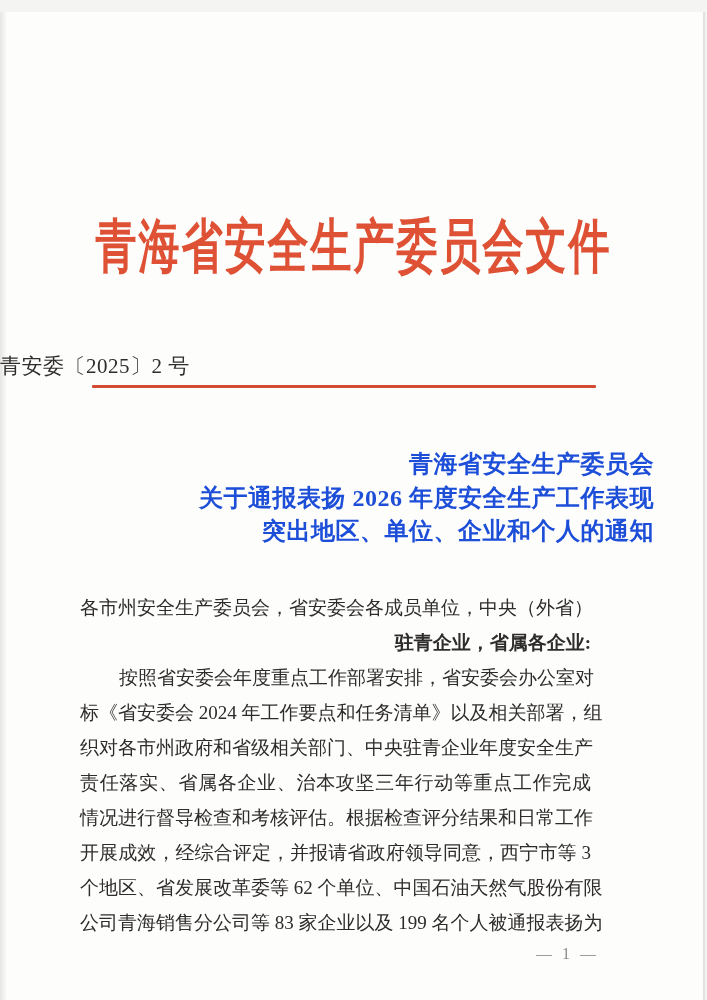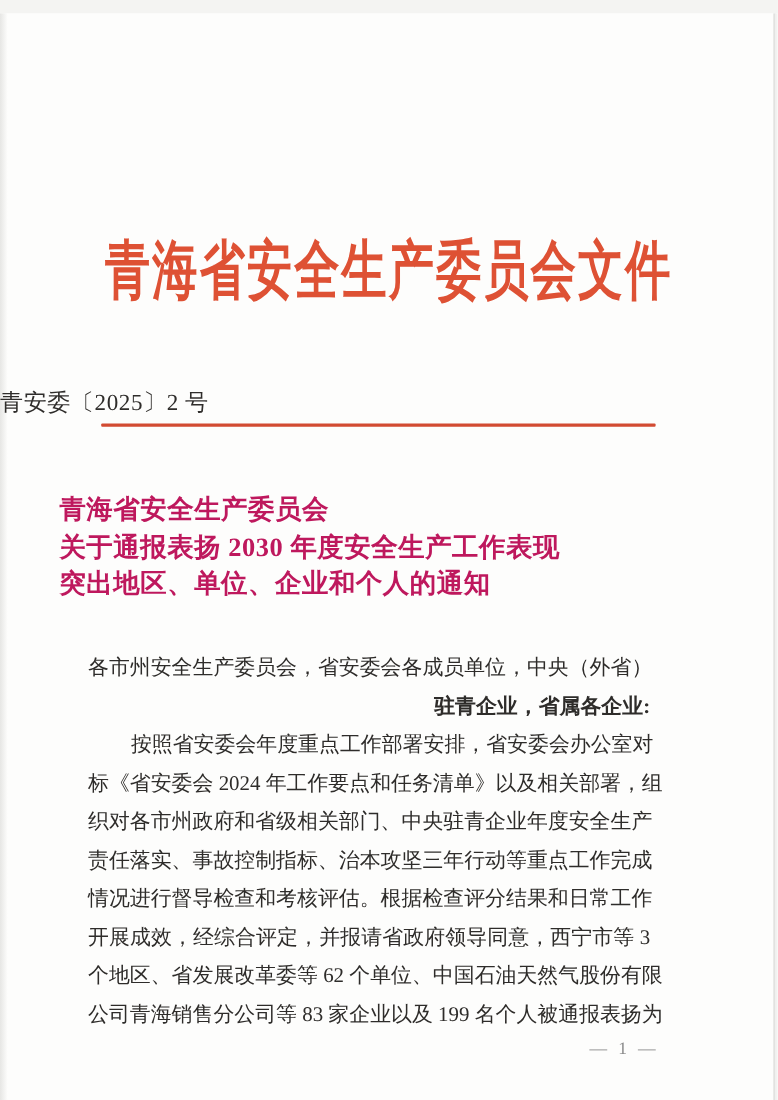--- a/index.html
+++ b/index.html
@@ -68,24 +68,24 @@
     height: 3px;
     background: #d24b32;
     border-radius: 1px;
   }
 
   .doc-title {
     position: absolute;
     top: 436px;
     left: 54px;
     width: 600px;
-    text-align: left;
+    text-align: right;
     font-size: 24px;
     font-weight: 700;
-    color: #be185d;
+    color: #1d4ed8;
     line-height: 33.5px;
     letter-spacing: 0.5px;
   }
 
   .body-text {
     position: absolute;
     top: 578px;
     left: 80px;
     width: 511px;
     font-size: 19px;
@@ -127,31 +127,31 @@
   <div class="edge-bottom"></div>
 
   <div class="agency-header">青海省安全生产委员会文件</div>
 
   <div class="doc-number">青安委〔2025〕2 号</div>
 
   <div class="red-rule"></div>
 
   <div class="doc-title">
     <div>青海省安全生产委员会</div>
-    <div>关于通报表扬 2030 年度安全生产工作表现</div>
+    <div>关于通报表扬 2026 年度安全生产工作表现</div>
     <div>突出地区、单位、企业和个人的通知</div>
   </div>
 
   <div class="body-text">
     <div class="bline">各市州安全生产委员会，省安委会各成员单位，中央（外省）</div>
     <div class="bline short">驻青企业，省属各企业:</div>
     <div class="bline indent">按照省安委会年度重点工作部署安排，省安委会办公室对</div>
     <div class="bline">标《省安委会 2024 年工作要点和任务清单》以及相关部署，组</div>
     <div class="bline">织对各市州政府和省级相关部门、中央驻青企业年度安全生产</div>
-    <div class="bline">责任落实、事故控制指标、治本攻坚三年行动等重点工作完成</div>
+    <div class="bline">责任落实、省属各企业、治本攻坚三年行动等重点工作完成</div>
     <div class="bline">情况进行督导检查和考核评估。根据检查评分结果和日常工作</div>
     <div class="bline">开展成效，经综合评定，并报请省政府领导同意，西宁市等 3</div>
     <div class="bline">个地区、省发展改革委等 62 个单位、中国石油天然气股份有限</div>
     <div class="bline">公司青海销售分公司等 83 家企业以及 199 名个人被通报表扬为</div>
   </div>
 
   <div class="page-number">— 1 —</div>
 </div>
 
 </body></html>

